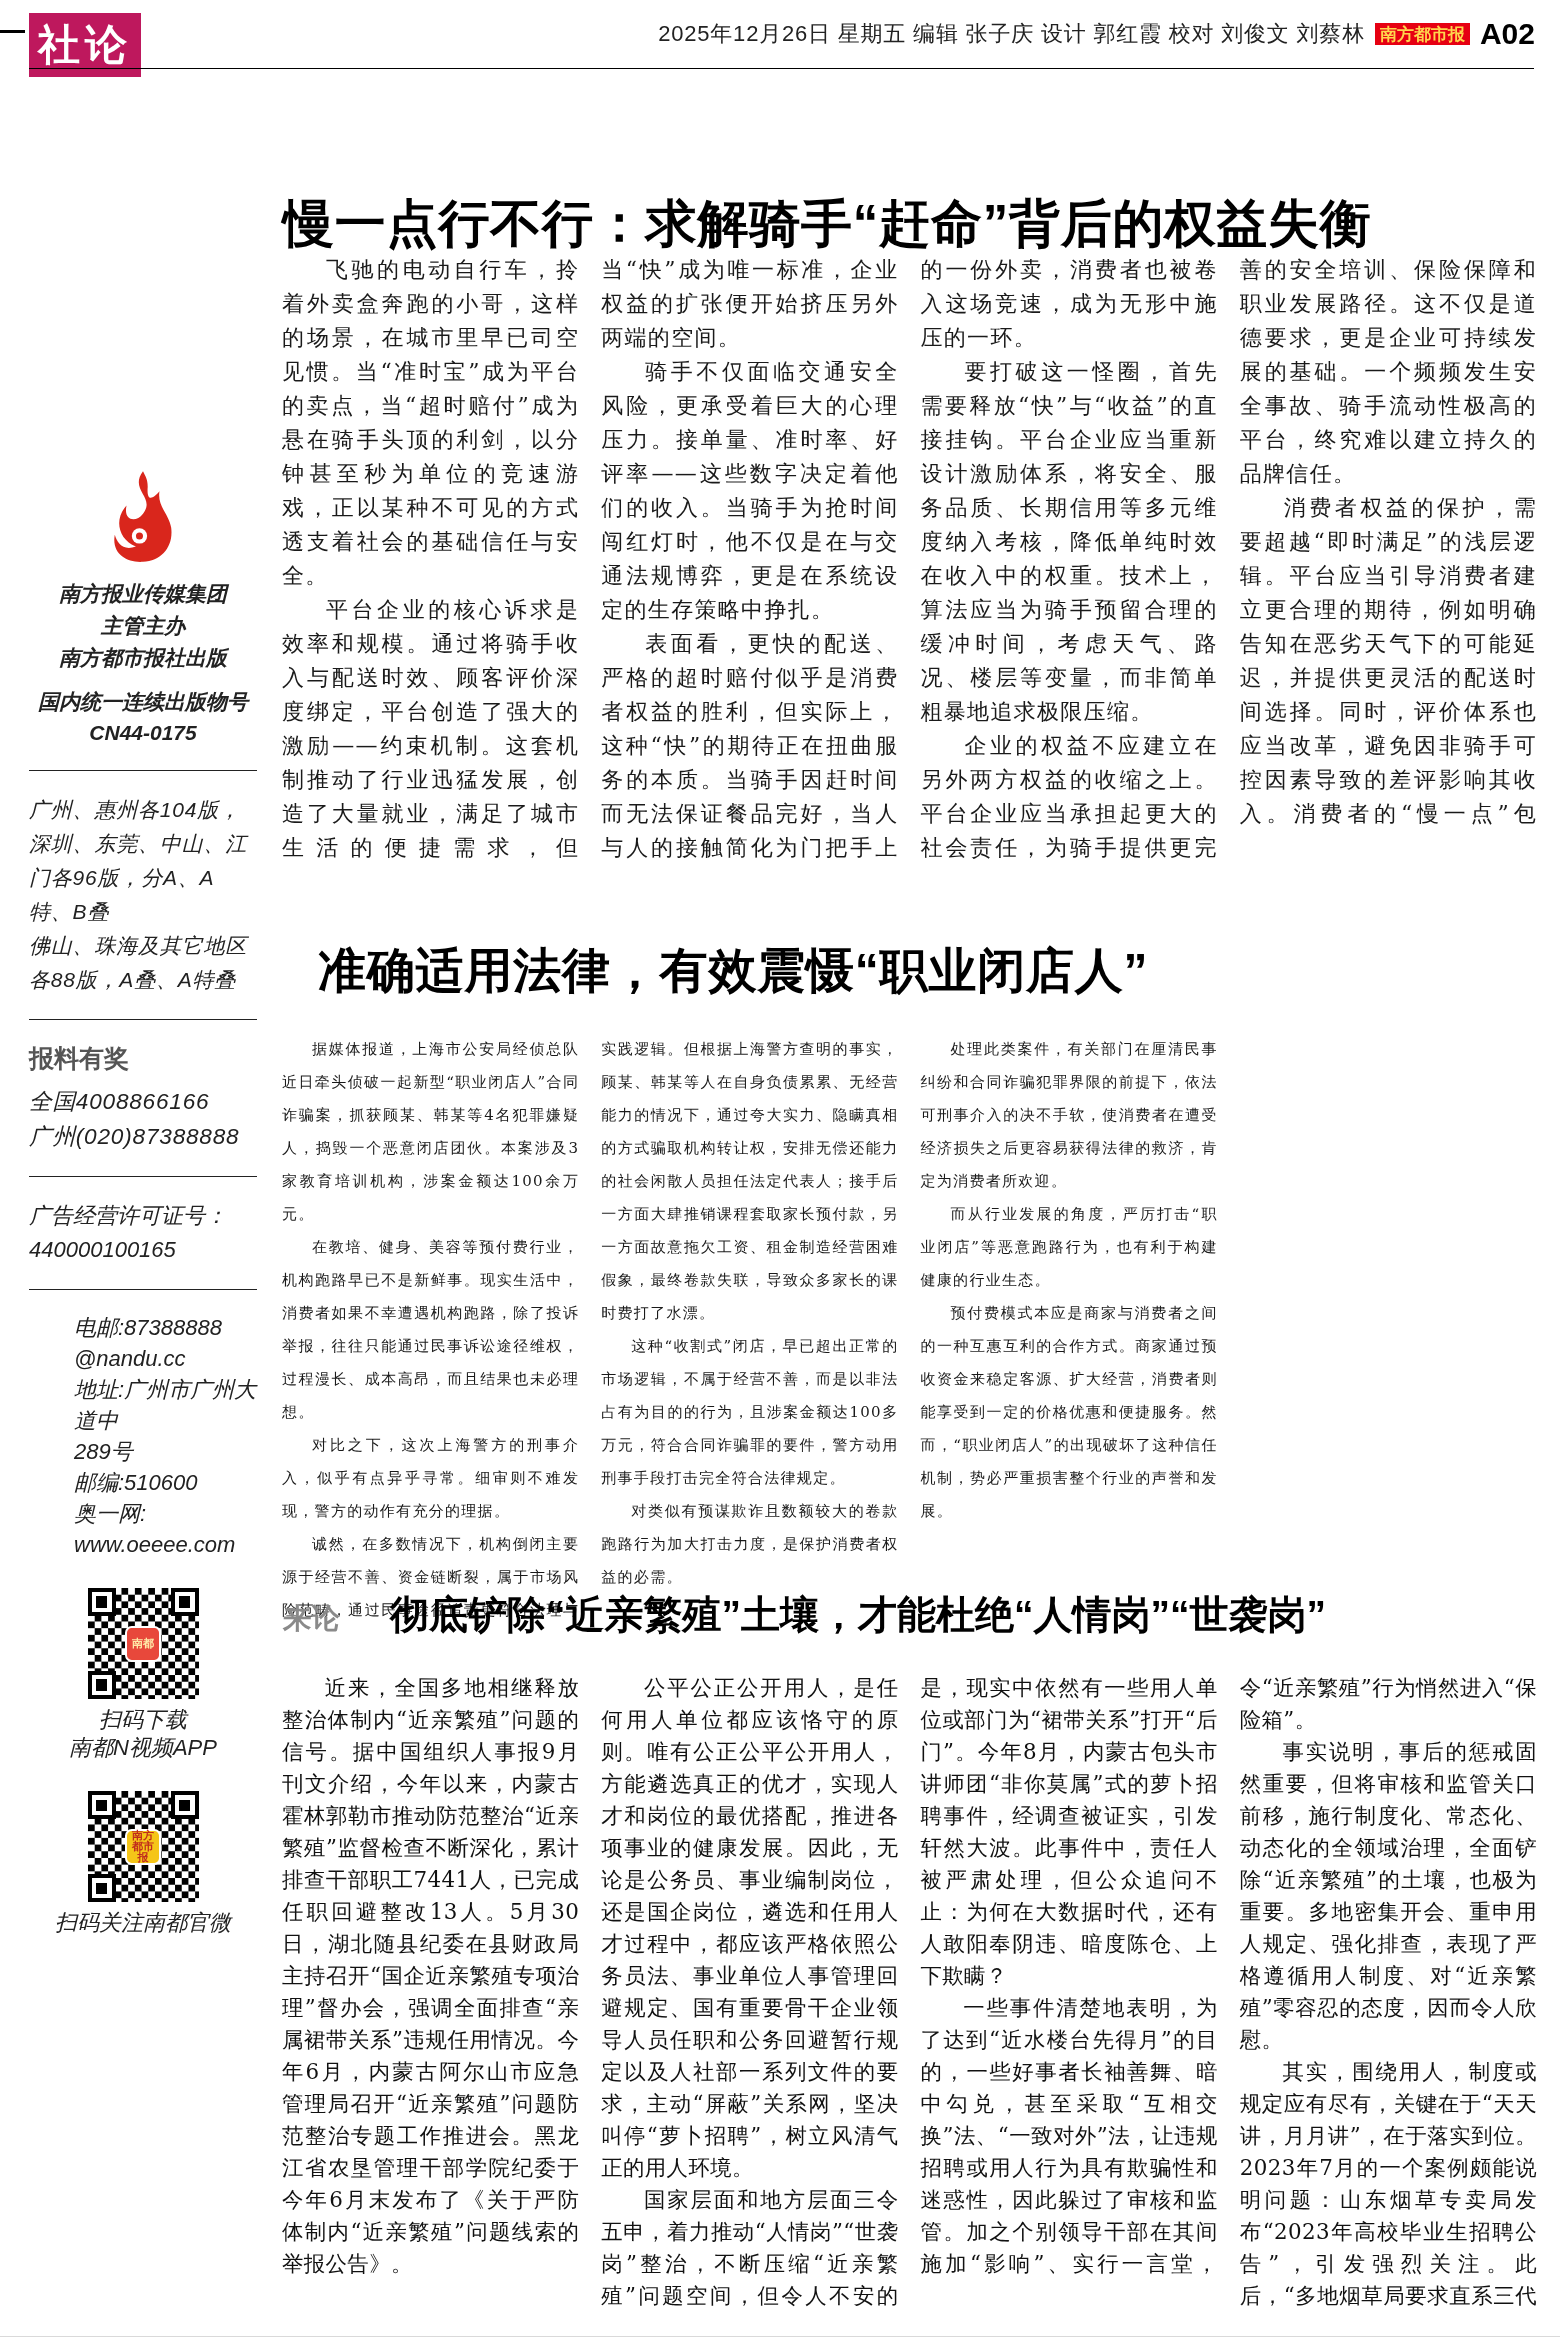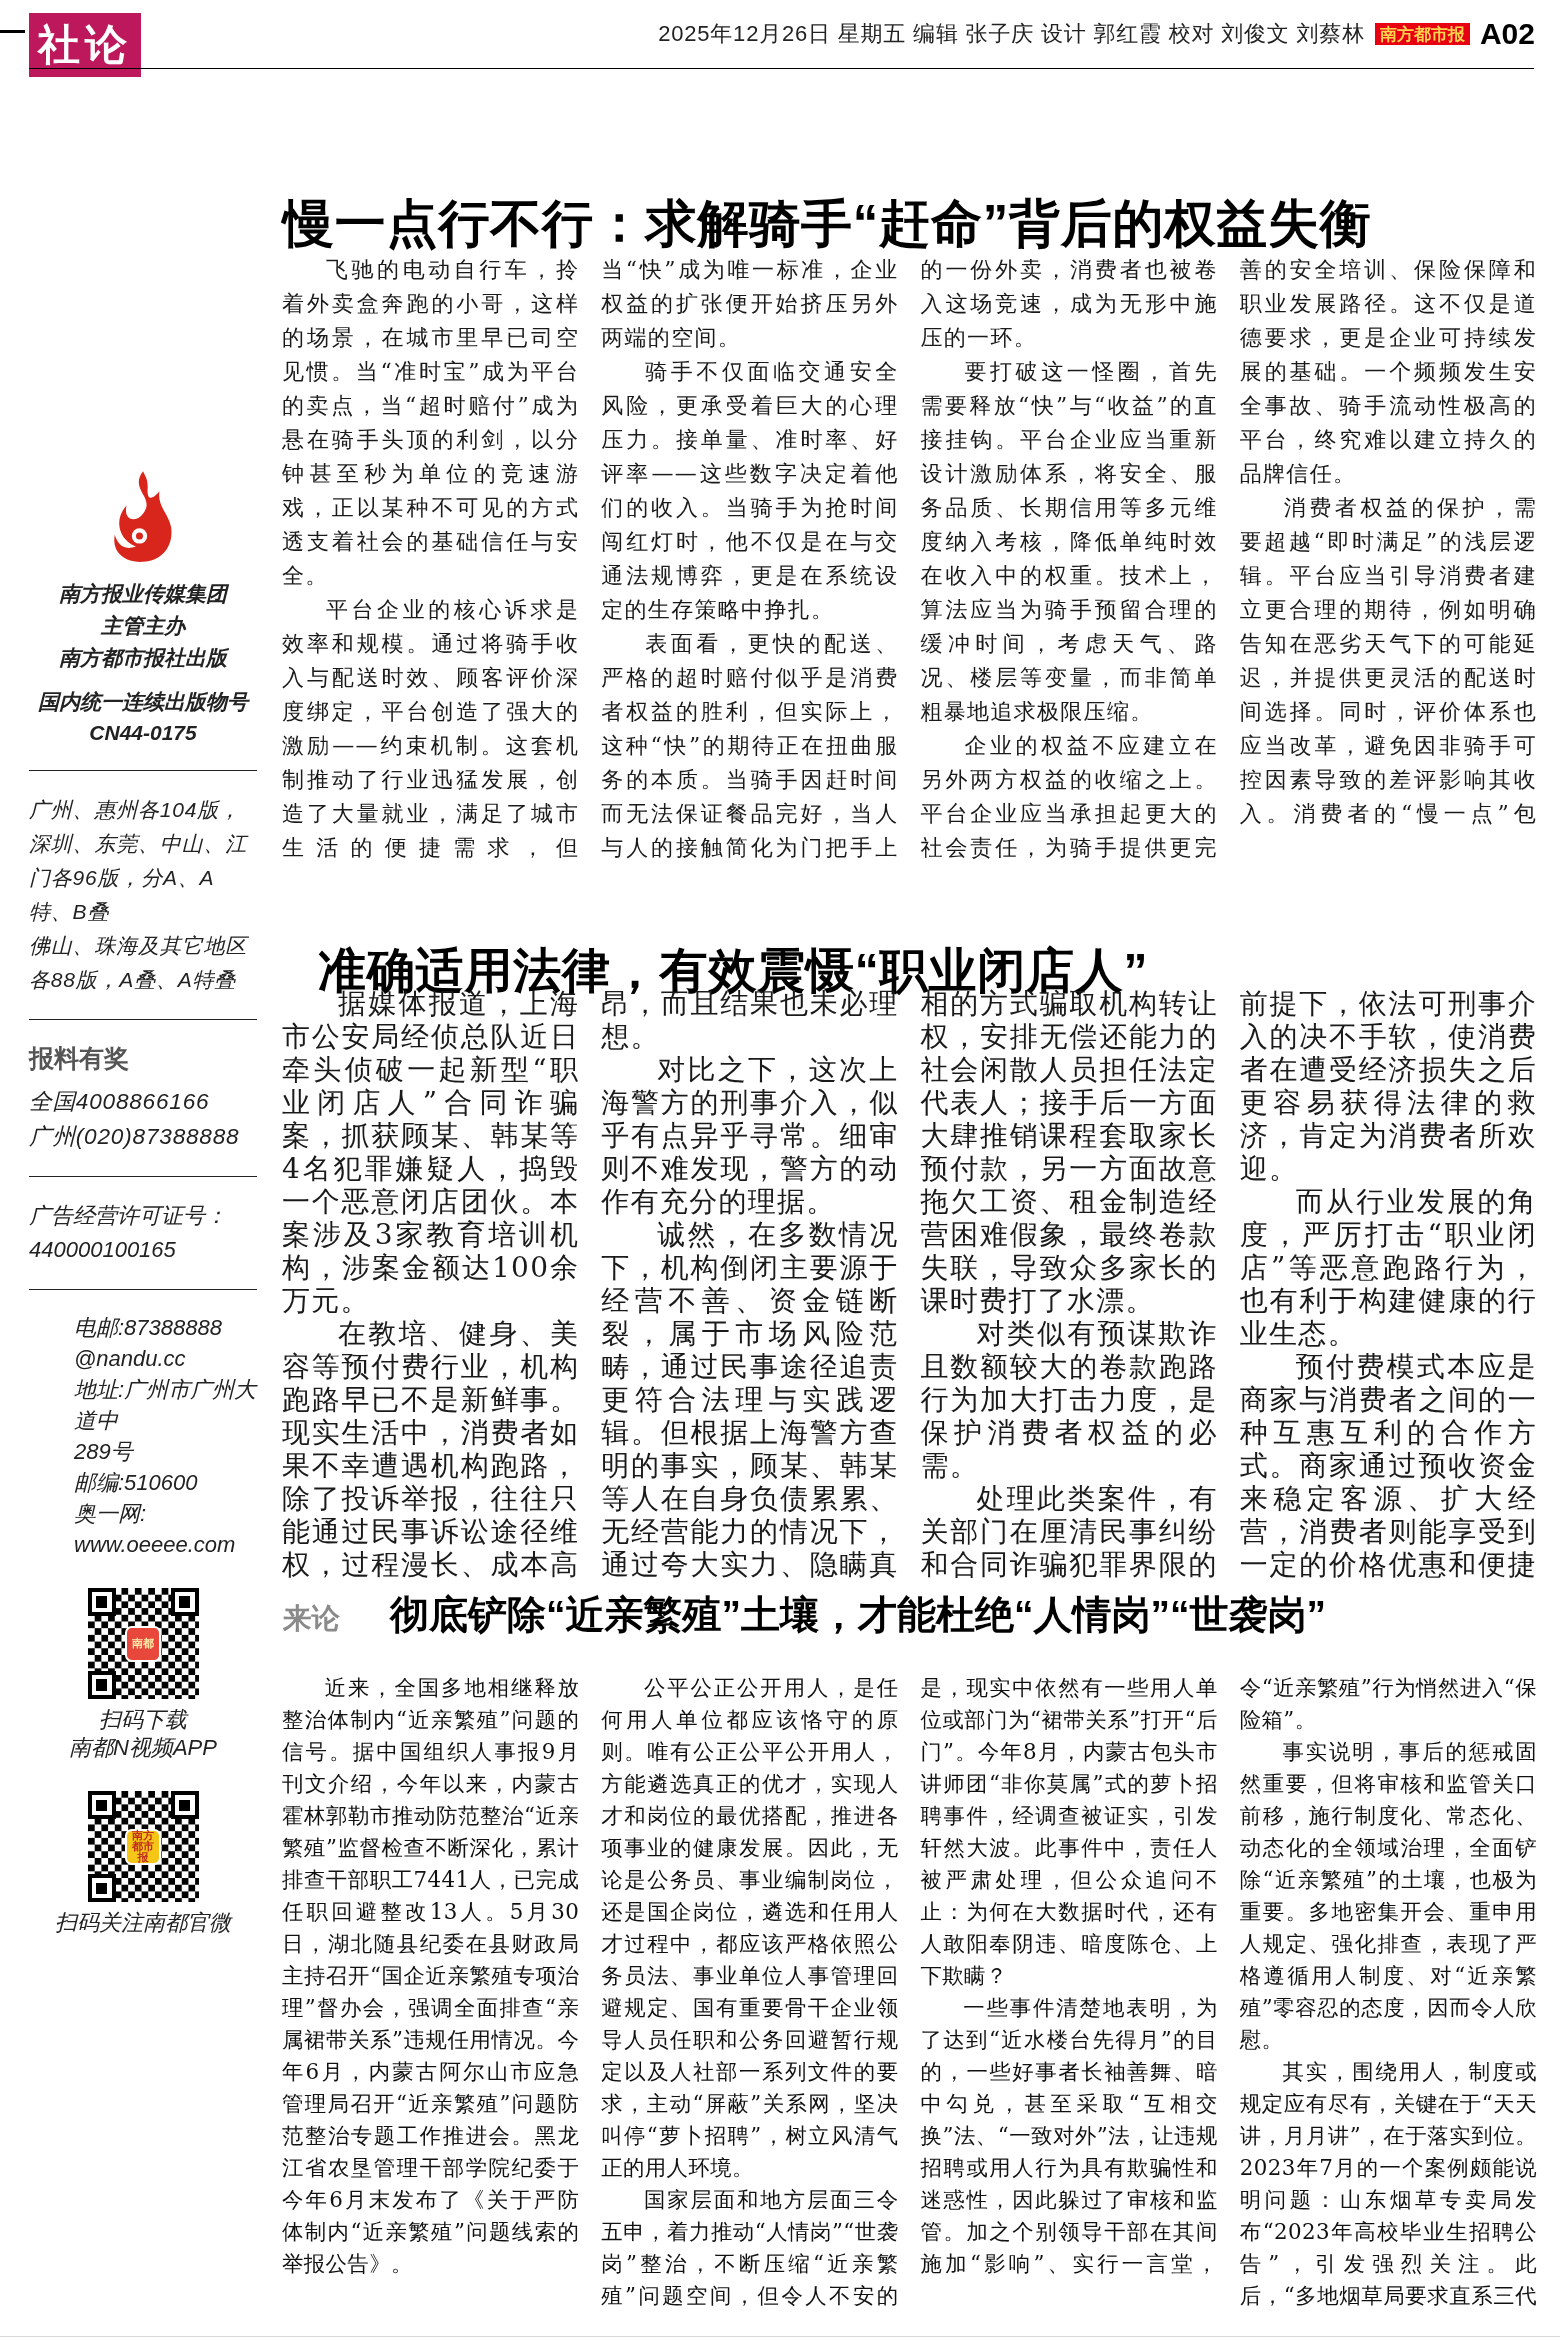--- a/index.html
+++ b/index.html
@@ -51,21 +51,21 @@
   .a1-title{left:283px;top:159px;width:1254px;font-size:51px;line-height:1.2;letter-spacing:0.8px;}
   .a2-title{left:283px;top:910px;width:1254px;font-size:48px;line-height:1.2;letter-spacing:0.8px;margin-left:35px;}
   .a3-head{position:absolute;left:283px;top:1593px;width:1254px;display:flex;gap:50px;align-items:flex-start;}
   .a3-label{font-family:"Liberation Sans",sans-serif;font-weight:800;font-size:28.5px;color:#8a8a8a;
         padding-top:6.7px;flex:none;}
   .a3-title{font-family:"Liberation Sans",sans-serif;font-weight:900;font-size:39px;line-height:1.15;color:#000;}
   .body{position:absolute;left:282px;width:1255px;column-gap:22px;column-count:4;column-fill:auto;
         text-align:justify;overflow:hidden;}
   .body p{margin:0;text-indent:2em;}
   .a1-body{top:253px;height:622px;font-size:22px;line-height:34px;letter-spacing:1.3px;}
-  .a2-body{top:987px;height:598px;font-size:28px;line-height:33px;letter-spacing:1.3px;}
+  .a2-body{top:1033px;height:598px;font-size:15px;line-height:33px;letter-spacing:1.3px;}
   .a3-body{top:1672px;height:660px;font-size:21.4px;line-height:32px;letter-spacing:0.4px;color:#111;}
   .bottom-rule{position:absolute;left:0;top:2336px;width:1560px;border-top:1.7px solid #d9d9d9;}
 </style>
 </head>
 <body>
 
 <div class="page">
 
   <div class="trim-mark"></div>
   <div class="section-badge">社论</div>
@@ -153,20 +153,21 @@
         <p>企业的权益不应建立在另外两方权益的收缩之上。平台企业应当承担起更大的社会责任，为骑手提供更完善的安全培训、保险保障和职业发展路径。这不仅是道德要求，更是企业可持续发展的基础。一个频频发生安全事故、骑手流动性极高的平台，终究难以建立持久的品牌信任。</p>
         <p>消费者权益的保护，需要超越“即时满足”的浅层逻辑。平台应当引导消费者建立更合理的期待，例如明确告知在恶劣天气下的可能延迟，并提供更灵活的配送时间选择。同时，评价体系也应当改革，避免因非骑手可控因素导致的差评影响其收入。消费者的“慢一点”包容，可能换来更温暖、更安全的服务体验。</p>
       </div>
 
     <h1 class="headline a2-title">准确适用法律，有效震慑“职业闭店人”</h1>
     <div class="body a2-body">
         <p>据媒体报道，上海市公安局经侦总队近日牵头侦破一起新型“职业闭店人”合同诈骗案，抓获顾某、韩某等4名犯罪嫌疑人，捣毁一个恶意闭店团伙。本案涉及3家教育培训机构，涉案金额达100余万元。</p>
         <p>在教培、健身、美容等预付费行业，机构跑路早已不是新鲜事。现实生活中，消费者如果不幸遭遇机构跑路，除了投诉举报，往往只能通过民事诉讼途径维权，过程漫长、成本高昂，而且结果也未必理想。</p>
         <p>对比之下，这次上海警方的刑事介入，似乎有点异乎寻常。细审则不难发现，警方的动作有充分的理据。</p>
         <p>诚然，在多数情况下，机构倒闭主要源于经营不善、资金链断裂，属于市场风险范畴，通过民事途径追责更符合法理与实践逻辑。但根据上海警方查明的事实，顾某、韩某等人在自身负债累累、无经营能力的情况下，通过夸大实力、隐瞒真相的方式骗取机构转让权，安排无偿还能力的社会闲散人员担任法定代表人；接手后一方面大肆推销课程套取家长预付款，另一方面故意拖欠工资、租金制造经营困难假象，最终卷款失联，导致众多家长的课时费打了水漂。</p>
+        <p>这种“收割式”闭店，早已超出正常的市场逻辑，不属于经营不善，而是以非法占有为目的的行为，且涉案金额达100多万元，符合合同诈骗罪的要件，警方动用刑事手段打击完全符合法律规定。</p>
         <p>对类似有预谋欺诈且数额较大的卷款跑路行为加大打击力度，是保护消费者权益的必需。</p>
         <p>处理此类案件，有关部门在厘清民事纠纷和合同诈骗犯罪界限的前提下，依法可刑事介入的决不手软，使消费者在遭受经济损失之后更容易获得法律的救济，肯定为消费者所欢迎。</p>
         <p>而从行业发展的角度，严厉打击“职业闭店”等恶意跑路行为，也有利于构建健康的行业生态。</p>
         <p>预付费模式本应是商家与消费者之间的一种互惠互利的合作方式。商家通过预收资金来稳定客源、扩大经营，消费者则能享受到一定的价格优惠和便捷服务。然而，“职业闭店人”的出现破坏了这种信任机制，势必严重损害整个行业的声誉和发展。</p>
       </div>
 
     <div class="a3-head">
       <span class="a3-label">来论</span>
       <span class="a3-title">彻底铲除“近亲繁殖”土壤，才能杜绝“人情岗”“世袭岗”</span>
     </div>

